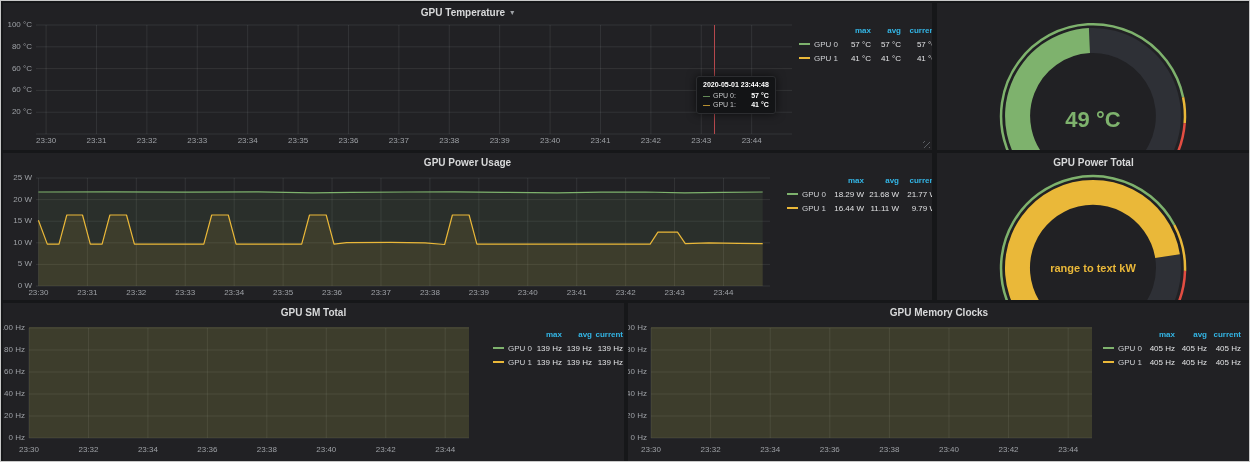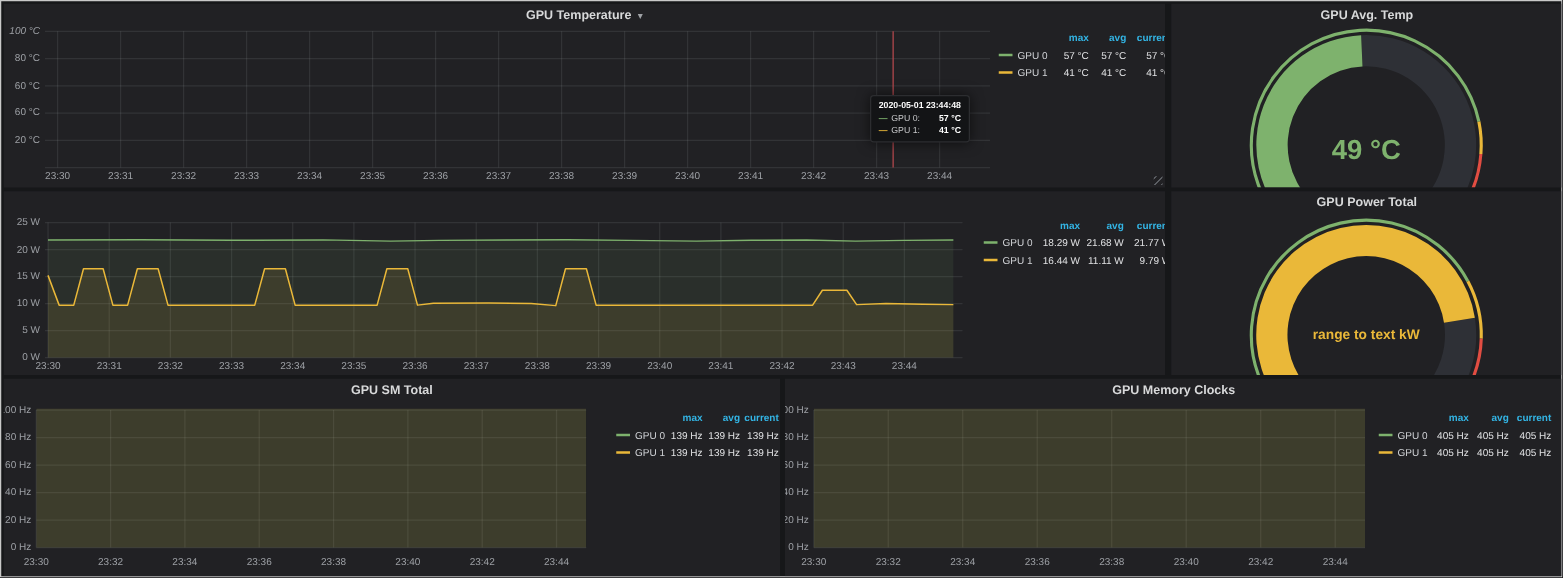--- a/index.html
+++ b/index.html
@@ -66,21 +66,21 @@
             <line x1="446.28" y1="22" x2="446.28" y2="131"></line>
             <line x1="496.67999999999995" y1="22" x2="496.67999999999995" y2="131"></line>
             <line x1="547.0799999999999" y1="22" x2="547.0799999999999" y2="131"></line>
             <line x1="597.4799999999999" y1="22" x2="597.4799999999999" y2="131"></line>
             <line x1="647.8799999999999" y1="22" x2="647.8799999999999" y2="131"></line>
             <line x1="698.28" y1="22" x2="698.28" y2="131"></line>
             <line x1="748.68" y1="22" x2="748.68" y2="131"></line>
           </g>
           <g clip-path="url(#clip-gpu_temperature)"></g>
         </svg>
-        <div class="ylab" style="right: 900px; top: 18px; font-style: italic;">100 °C</div>
+        <div class="ylab" style="right: 900px; top: 18px;">100 °C</div>
         <div class="ylab" style="right: 900px; top: 39.8px;">80 °C</div>
         <div class="ylab" style="right: 900px; top: 61.6px;">60 °C</div>
         <div class="ylab" style="right: 900px; top: 83.4px;">60 °C</div>
         <div class="ylab" style="right: 900px; top: 105.2px;">20 °C</div>
         <div class="ylab" style="right: 900px; top: 127px; margin-top: 48px;">0 °C</div>
         <div class="xlab" style="left: 43.08px; top: 134px;">23:30</div>
         <div class="xlab" style="left: 93.48px; top: 134px;">23:31</div>
         <div class="xlab" style="left: 143.88px; top: 134px;">23:32</div>
         <div class="xlab" style="left: 194.28px; top: 134px;">23:33</div>
         <div class="xlab" style="left: 244.68px; top: 134px;">23:34</div>
@@ -126,36 +126,36 @@
       <div class="tt-row">
         <span class="tt-dash" id="ttdash1" style="color: rgb(234, 184, 57);">—</span>
         <span class="tt-name">GPU 1:</span>
         <span class="tt-val">41 °C</span>
       </div>
     </div>
     <div class="rhandle"></div>
   </section>
 
   <section class="panel" id="panel-gpu_avg_temp" style="left:936px;top:2px;width:313px;height:147px;">
-    <header class="ptitle">
-      <span>GPU Avg. Temp</span>
-    </header>
     <div class="plot" id="plot-gpu_avg_temp">
         <svg width="313" height="147">
           <path d="M90.9 178.1A92 92 0 1 1 246.1 94.3" fill="none" stroke="#7EB26D" stroke-width="2.5"></path>
           <path d="M246.1 94.3A92 92 0 0 1 247.7 120.2" fill="none" stroke="#EAB839" stroke-width="2.5"></path>
           <path d="M247.7 120.2A92 92 0 0 1 221.1 178.1" fill="none" stroke="#E24D42" stroke-width="2.5"></path>
           <path d="M151.9 25.1A88 88 0 0 1 218.2 175.2L200.5 157.5A63 63 0 0 0 153.0 50.1Z" fill="#2e3036"></path>
           <path d="M93.8 175.2A88 88 0 0 1 151.9 25.1L153.0 50.1A63 63 0 0 0 111.5 157.5Z" fill="#7EB26D"></path>
         </svg>
       </div>
     <div class="gvalue" id="value-gpu_avg_temp" style="left: 156px; top: 117px; font-size: 22px; color: rgb(126, 178, 109);">49 °C</div>
   </section>
 
   <section class="panel" id="panel-gpu_power_usage" style="left:2px;top:152px;width:929px;height:147px;">
+    <header class="ptitle">
+      <span>GPU Power Usage</span>
+    </header>
     <div class="plot" id="plot-gpu_power_usage">
         <svg width="929" height="147">
           <defs>
             <clipPath id="clip-gpu_power_usage">
               <rect x="33" y="24" width="734" height="110"></rect>
             </clipPath>
           </defs>
           <g stroke="rgba(210,215,220,0.10)" stroke-width="1">
             <line x1="33" y1="25" x2="767" y2="25"></line>
             <line x1="33" y1="46.6" x2="767" y2="46.6"></line>

